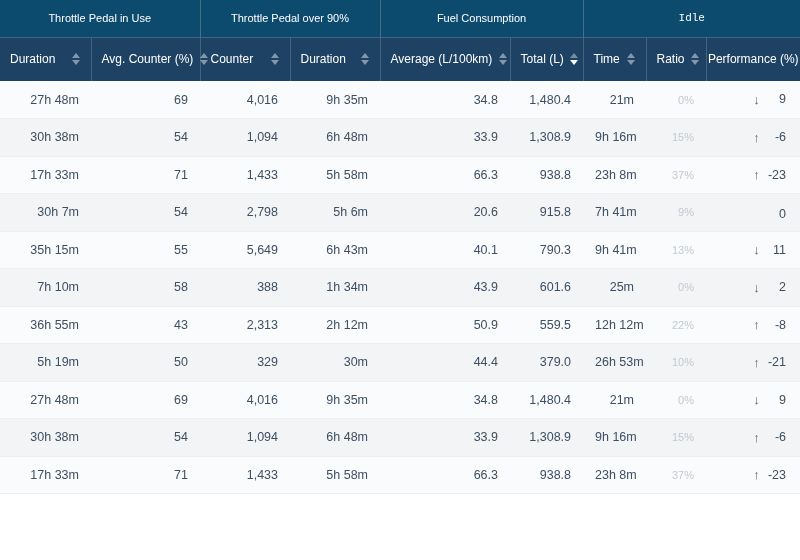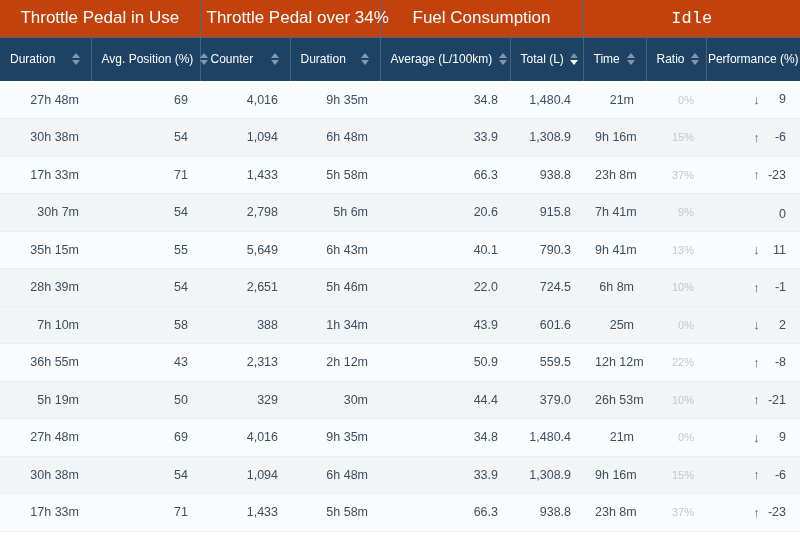--- a/index.html
+++ b/index.html
@@ -20,23 +20,23 @@
   }
 
   table.data-table {
     width: 800px;
     border-collapse: collapse;
     table-layout: fixed;
   }
 
   
   thead tr.group-row th {
-    background: #c2410c;
+    background: #0c4a6e;
     color: #ffffff;
-    font-size: 17px;
+    font-size: 11px;
     font-weight: 400;
     height: 37px;
     text-align: center;
     vertical-align: middle;
     padding: 0 6px;
     border-right: 1px solid #4a6b89;
     white-space: nowrap;
   }
   thead tr.group-row th:last-child { border-right: none; font-family: Liberation Mono, monospace; }
 
@@ -132,37 +132,37 @@
       <col style="width:130px">
       <col style="width:73px">
       <col style="width:63px">
       <col style="width:60px">
       <col style="width:94px">
     </colgroup>
 
     <thead>
       <tr class="group-row">
           <th colspan="2"><span>Throttle Pedal in Use</span></th>
-          <th colspan="2"><span>Throttle Pedal over 34%</span></th>
+          <th colspan="2"><span>Throttle Pedal over 90%</span></th>
           <th colspan="2"><span>Fuel Consumption</span></th>
           <th colspan="3"><span>Idle</span></th>
         </tr>
       <tr class="col-row">
           <th>
             <div class="th-inner">
               <span class="th-label">Duration</span>
               <span class="sort-icon">
                 <span class="tri up"></span>
                 <span class="tri down"></span>
               </span>
             </div>
           </th>
           <th>
             <div class="th-inner">
-              <span class="th-label">Avg. Position (%)</span>
+              <span class="th-label">Avg. Counter (%)</span>
               <span class="sort-icon">
                 <span class="tri up"></span>
                 <span class="tri down"></span>
               </span>
             </div>
           </th>
           <th>
             <div class="th-inner">
               <span class="th-label">Counter</span>
               <span class="sort-icon">
@@ -289,34 +289,20 @@
           <td>40.1</td>
           <td>790.3</td>
           <td>9h 41m</td>
           <td class="ratio-cell">13%</td>
           <td class="perf-cell"><span class="perf-wrap">
               <span class="perf-arrow">↓</span>
               <span class="perf-value">11</span>
             </span></td>
         </tr>
         <tr class="even">
-          <td>28h 39m</td>
-          <td>54</td>
-          <td>2,651</td>
-          <td>5h 46m</td>
-          <td>22.0</td>
-          <td>724.5</td>
-          <td>6h 8m</td>
-          <td class="ratio-cell">10%</td>
-          <td class="perf-cell"><span class="perf-wrap">
-              <span class="perf-arrow">↑</span>
-              <span class="perf-value">-1</span>
-            </span></td>
-        </tr>
-        <tr class="even">
           <td>7h 10m</td>
           <td>58</td>
           <td>388</td>
           <td>1h 34m</td>
           <td>43.9</td>
           <td>601.6</td>
           <td>25m</td>
           <td class="ratio-cell">0%</td>
           <td class="perf-cell"><span class="perf-wrap">
               <span class="perf-arrow">↓</span>

